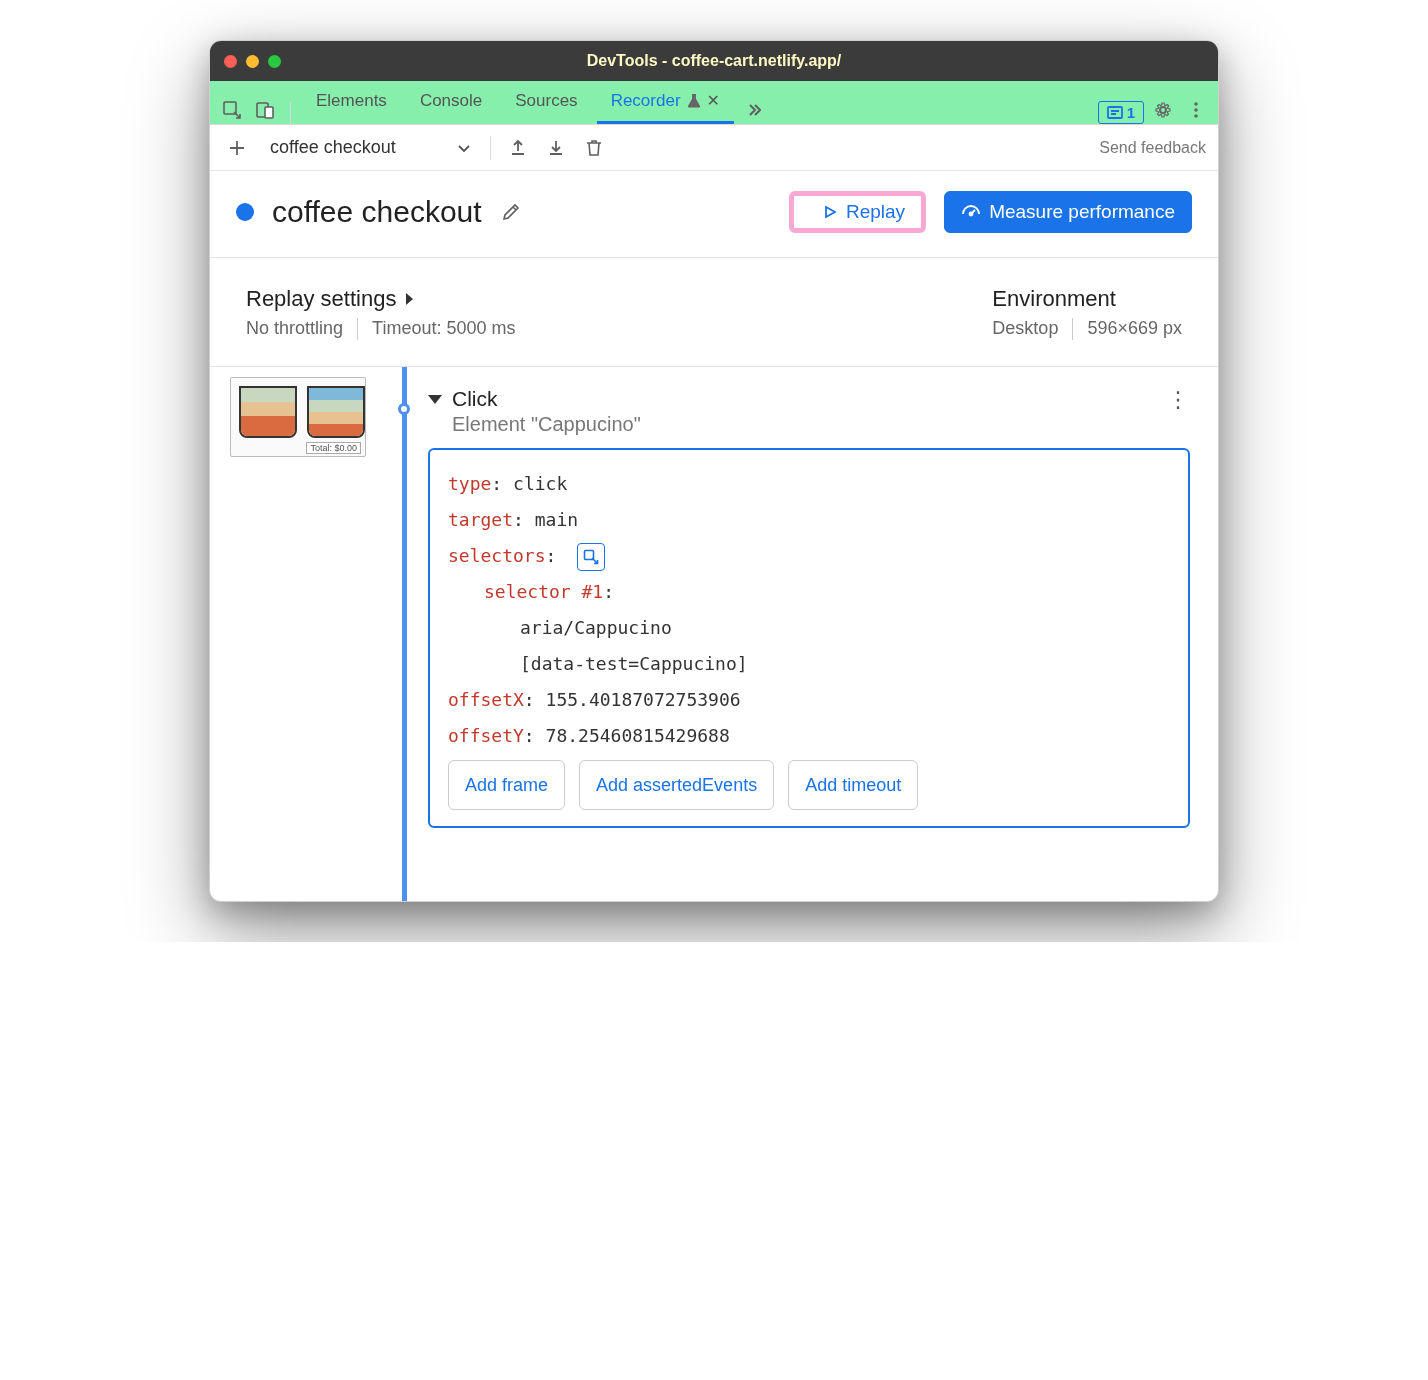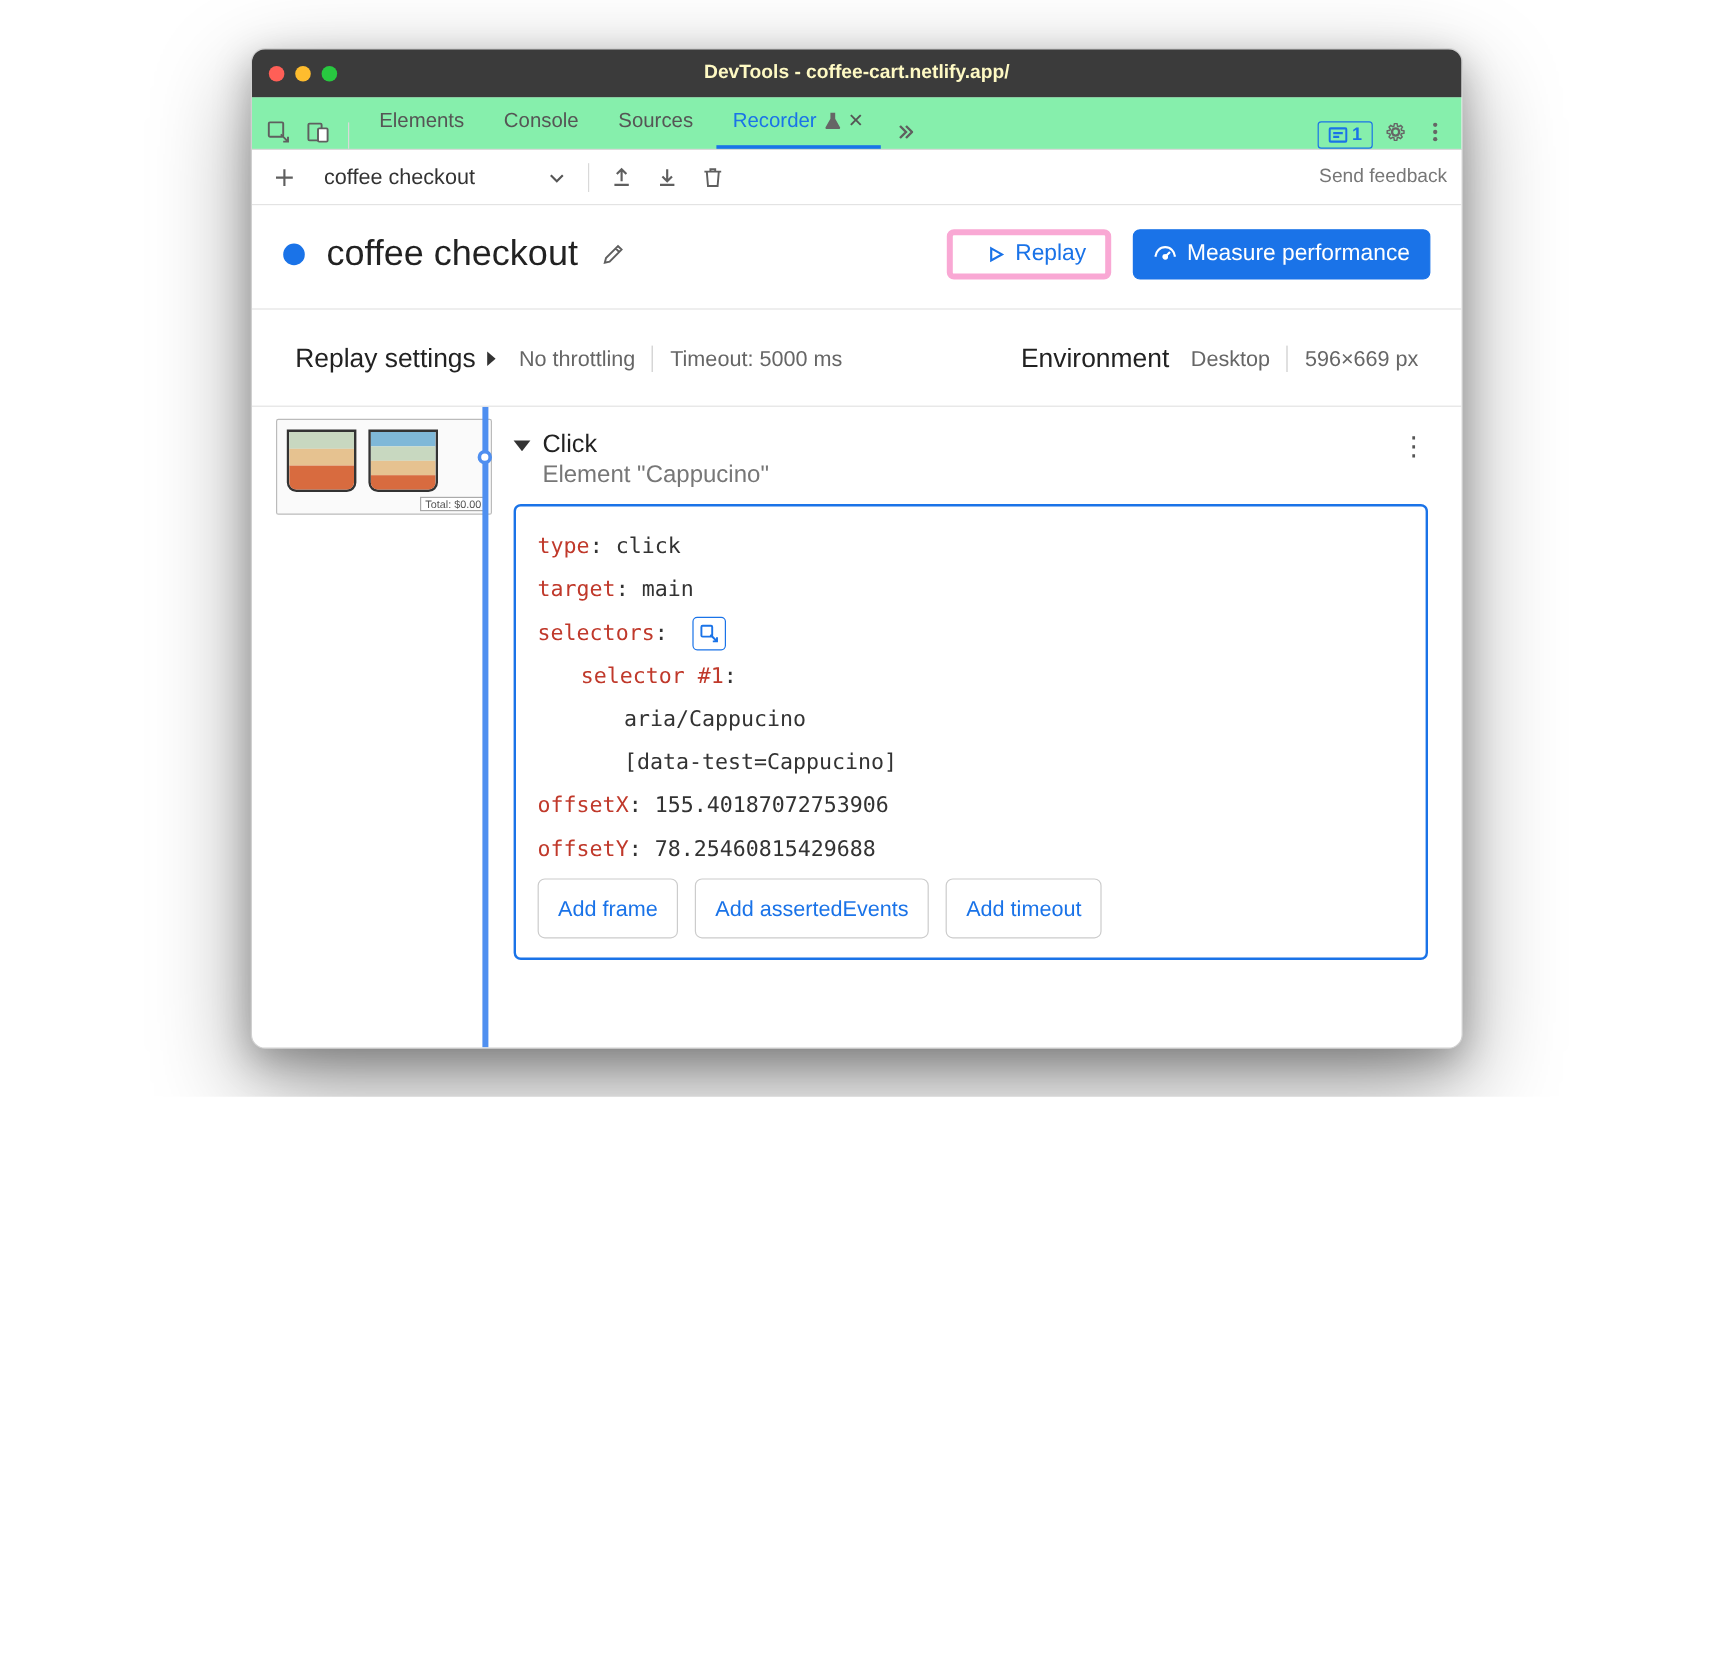--- a/index.html
+++ b/index.html
@@ -158,45 +158,45 @@
     color: #fff;
     border: 1px solid #1a73e8;
   }
 
   
   .settings {
     display: flex;
     padding: 28px 36px 26px 36px;
     border-bottom: 1px solid #e3e3e3;
   }
-  .settings-col { display: flex; gap: 18px; }
+  .settings-col { display: flex; flex-direction: column; gap: 6px; }
   .sec-title {
     font-size: 22px;
     color: #222;
     display: flex; align-items: center; gap: 8px;
   }
   .subtext {
-    display: flex; align-items: center; gap: 14px;
+    display: flex; gap: 14px;
     color: #666; font-size: 18px;
   }
   .v-sep { width: 1px; height: 22px; background: #ccc; }
 
   
   .step-area {
     display: flex;
     padding: 0;
     height: 534px;
     overflow: hidden;
   }
   .thumb-col {
     width: 180px;
     padding: 10px 0 0 20px;
   }
   .thumb {
-    width: 180px; height: 80px;
+    width: 136px; height: 80px;
     border: 1px solid #bbb;
     border-radius: 2px;
     background: #fafafa;
     position: relative;
     overflow: hidden;
   }
   .mug {
     position: absolute;
     width: 58px; height: 52px;
     border: 2px solid #333;

